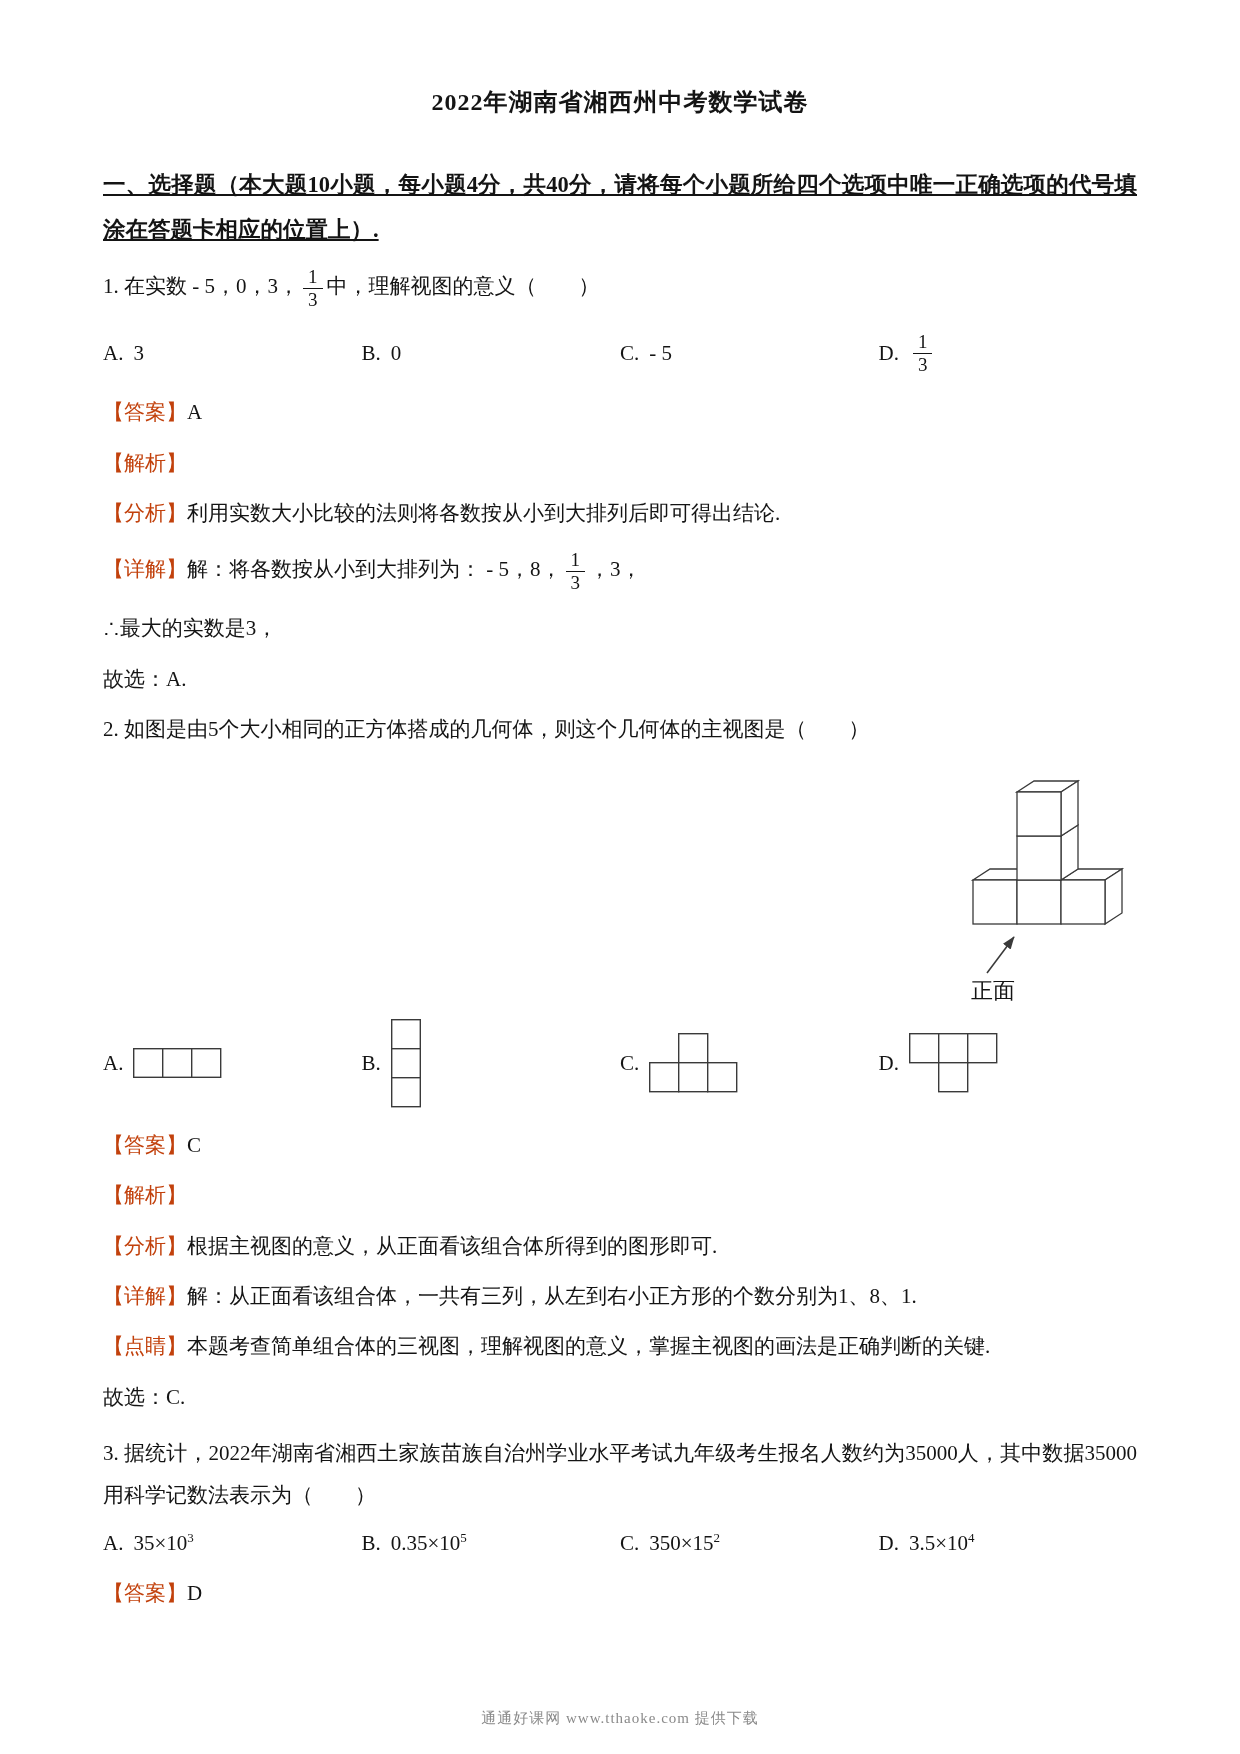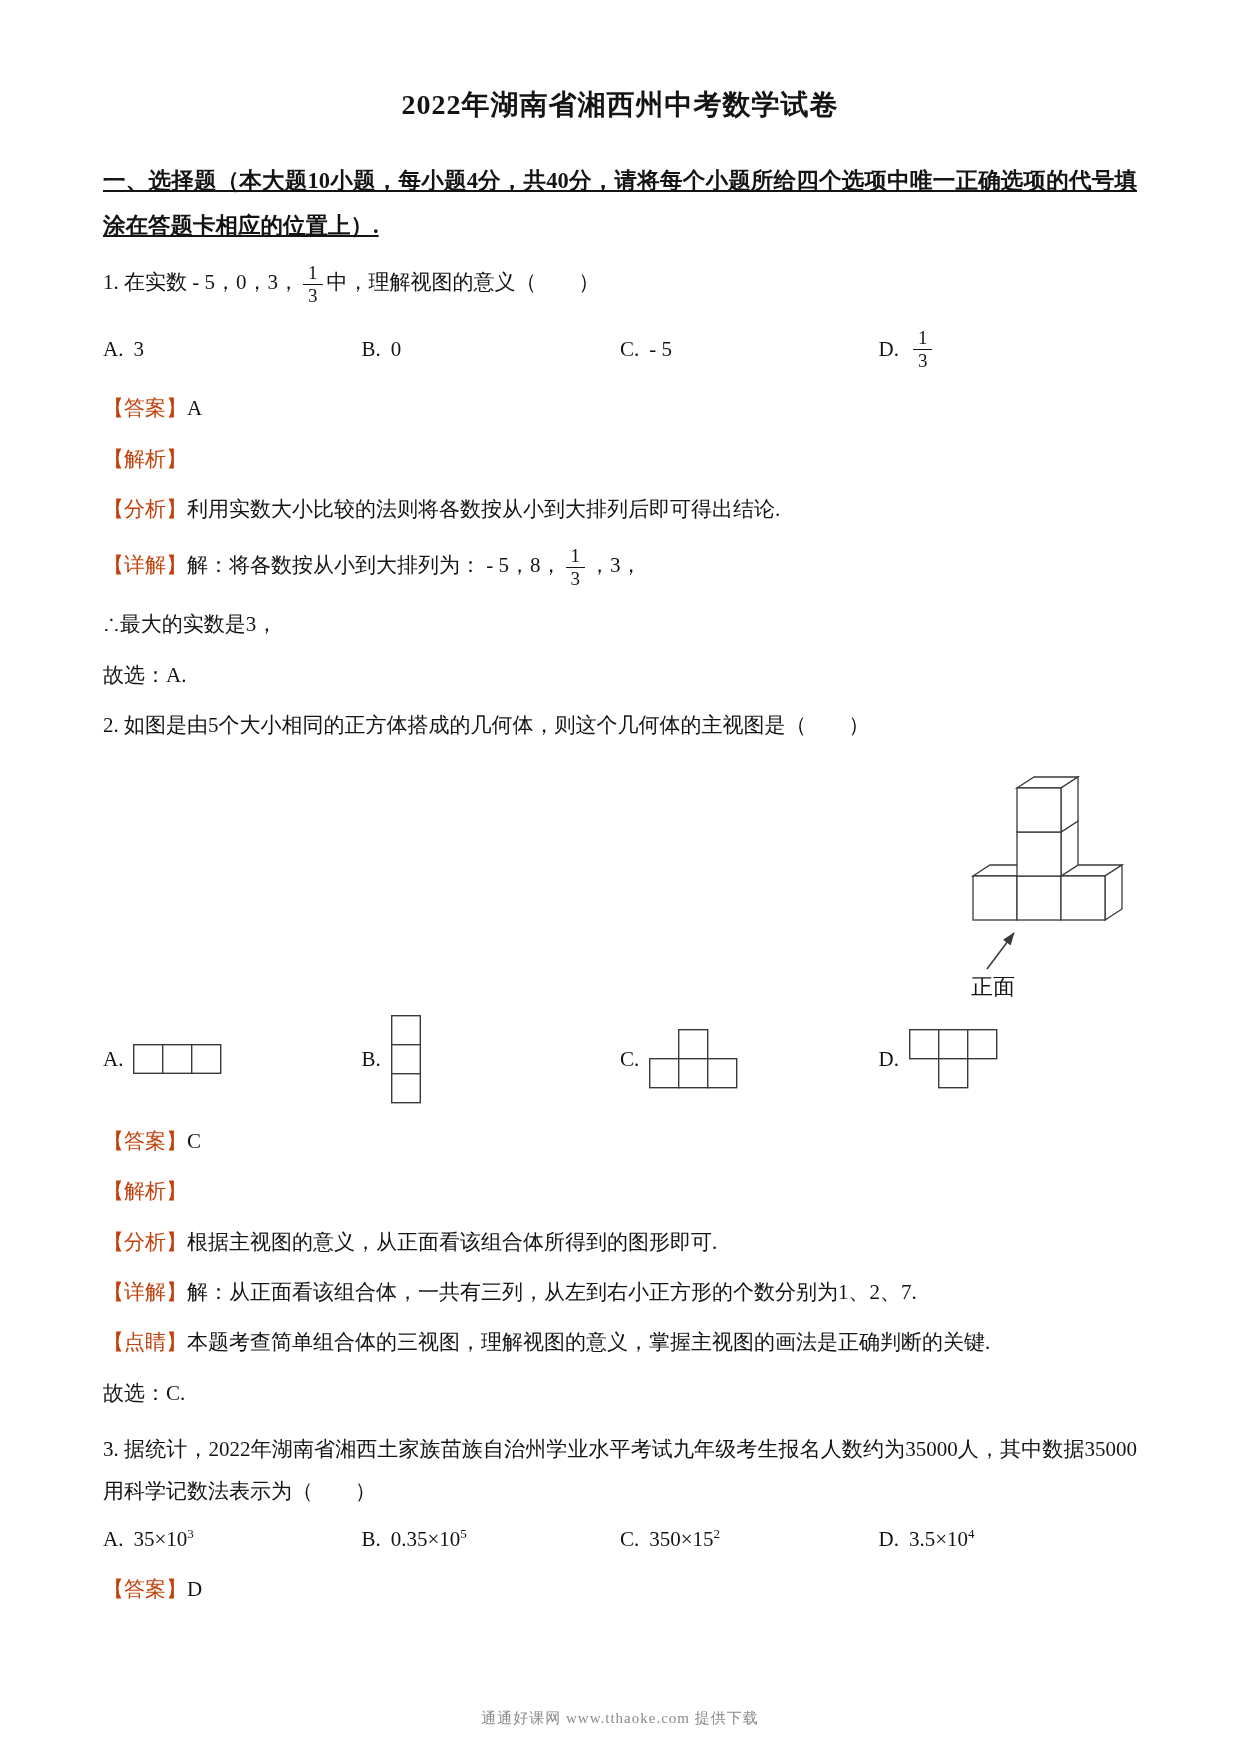--- a/index.html
+++ b/index.html
@@ -11,23 +11,23 @@
   .page {
     position:relative;
     width:1240px;
     min-height:1754px;
     margin:0 auto;
     background:#fff;
     padding:86px 103px 120px 103px;
   }
   .doc-title {
     text-align:center;
-    font-size:28px;
+    font-size:24px;
     font-weight:bold;
-    margin-bottom:34px;
+    margin-bottom:44px;
     letter-spacing:1px;
   }
   .section-heading {
     font-size:22.5px;
     font-weight:bold;
     line-height:2.0;
     text-align:justify;
     margin-bottom:14px;
     text-decoration:underline;
   }
@@ -210,21 +210,21 @@
 
   <p class="line">
     <span class="lab">【解析】</span>
   </p>
 
   <p class="line">
     <span class="lab">【分析】</span><span>根据主视图的意义，从正面看该组合体所得到的图形即可.</span>
   </p>
 
   <p class="line">
-    <span class="lab">【详解】</span><span>解：从正面看该组合体，一共有三列，从左到右小正方形的个数分别为1、2、7.</span>
+    <span class="lab">【详解】</span><span>解：从正面看该组合体，一共有三列，从左到右小正方形的个数分别为1、8、1.</span>
   </p>
 
   <p class="line">
     <span class="lab">【点睛】</span><span>本题考查简单组合体的三视图，理解视图的意义，掌握主视图的画法是正确判断的关键.</span>
   </p>
 
   <p class="line">故选：C.</p>
 
   <p class="line wrap2">3. 据统计，2022年湖南省湘西土家族苗族自治州学业水平考试九年级考生报名人数约为35000人，其中数据35000用科学记数法表示为（　　）</p>
 

